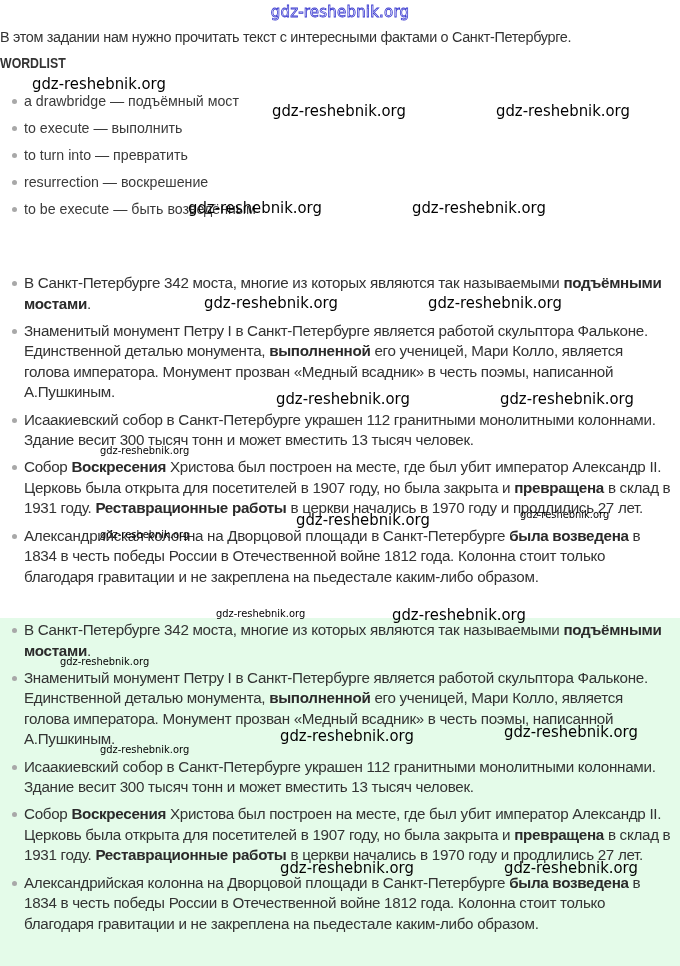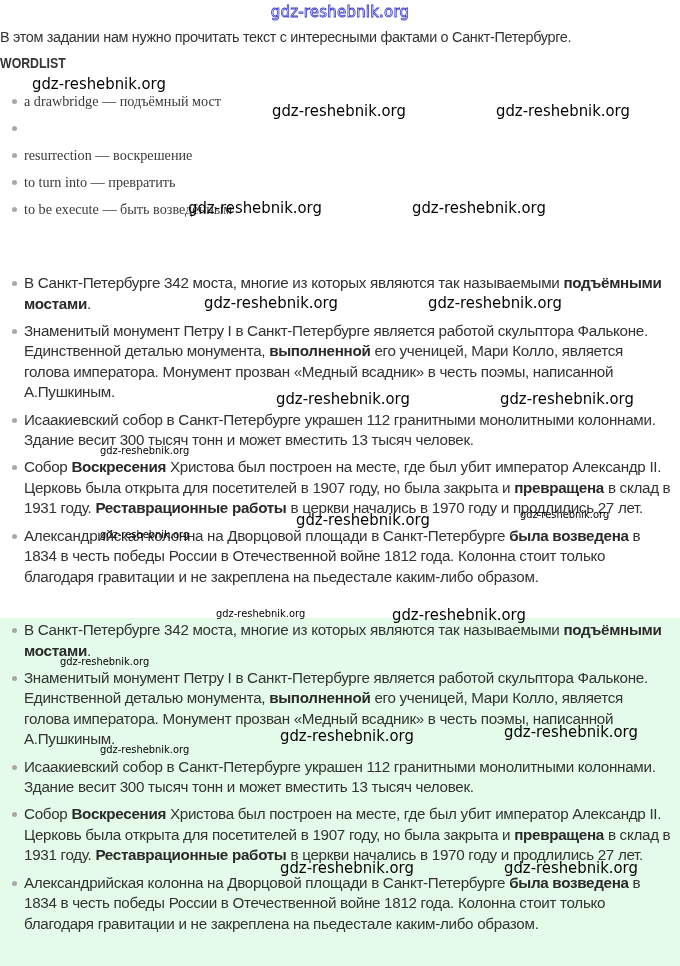--- a/index.html
+++ b/index.html
@@ -19,21 +19,21 @@
     font-family: "Liberation Sans", sans-serif; letter-spacing: -0.35px;
     transform: scaleX(0.93); transform-origin: left;
     white-space: nowrap;
   }
   .wl-title {
     position: absolute; left: 0; top: 55px; font-weight: bold; font-size: 14.5px;
     transform: scaleX(0.85); transform-origin: left; color: #333;
   }
   .wordlist { position: absolute; left: 12px; top: 92px; margin: 0; padding: 0; list-style: none; }
   .wordlist li {
-    font-family: Liberation Serif, serif; font-size: 14.2px; color: #3a3a3a;
+    font-family: Liberation Sans, sans-serif; font-size: 14.2px; color: #3a3a3a;
     height: 27px; line-height: 18px; position: relative; padding-left: 12px;
     white-space: nowrap;
   }
   .bullet {
     position: absolute; left: 0; top: 7px; width: 5px; height: 5px; border-radius: 50%;
     background: #a8a8a8;
   }
   .facts { position: absolute; left: 12px; width: 660px; margin: 0; padding: 0; list-style: none; }
   .facts li {
     position: relative; padding-left: 12px; font-size: 15.2px; line-height: 20.6px;
@@ -56,23 +56,23 @@
 </style>
 </head>
 <body>
 
 <div class="header-wm">gdz-reshebnik.org</div>
 <div class="intro">В этом задании нам нужно прочитать текст с интересными фактами о Санкт-Петербурге.</div>
 <div class="wl-title">WORDLIST</div>
 
 <ul class="wordlist">
   <li><span class="bullet"></span><span>a drawbridge — подъёмный мост</span></li>
-  <li><span class="bullet"></span></li>
+  <li><span class="bullet"></span><span>to execute — выполнить</span></li>
+  <li><span class="bullet"></span><span>to turn into — превратить</span></li>
   <li><span class="bullet"></span><span>resurrection — воскрешение</span></li>
-  <li><span class="bullet"></span><span>to turn into — превратить</span></li>
   <li><span class="bullet"></span><span>to be execute — быть возведённым</span></li>
 </ul>
 
 <div class="green-block"></div>
 
 <ul class="facts" style="top:273px;">
     <li><span class="bullet"></span><span>В Санкт-Петербурге 342 моста, многие из которых являются так называемыми </span><b>подъёмными мостами</b><span>.</span></li>
     <li><span class="bullet"></span><span>Знаменитый монумент Петру I в Санкт-Петербурге является работой скульптора Фальконе. Единственной деталью монумента, </span><b>выполненной</b><span> его ученицей, Мари Колло, является голова императора. Монумент прозван «Медный всадник» в честь поэмы, написанной А.Пушкиным.</span></li>
     <li><span class="bullet"></span><span>Исаакиевский собор в Санкт-Петербурге украшен 112 гранитными монолитными колоннами. Здание весит 300 тысяч тонн и может вместить 13 тысяч человек.</span></li>
     <li><span class="bullet"></span><span>Собор </span><b>Воскресения</b><span> Христова был построен на месте, где был убит император Александр II. Церковь была открыта для посетителей в 1907 году, но была закрыта и </span><b>превращена</b><span> в склад в 1931 году. </span><b>Реставрационные работы</b><span> в церкви начались в 1970 году и продлились 27 лет.</span></li>

